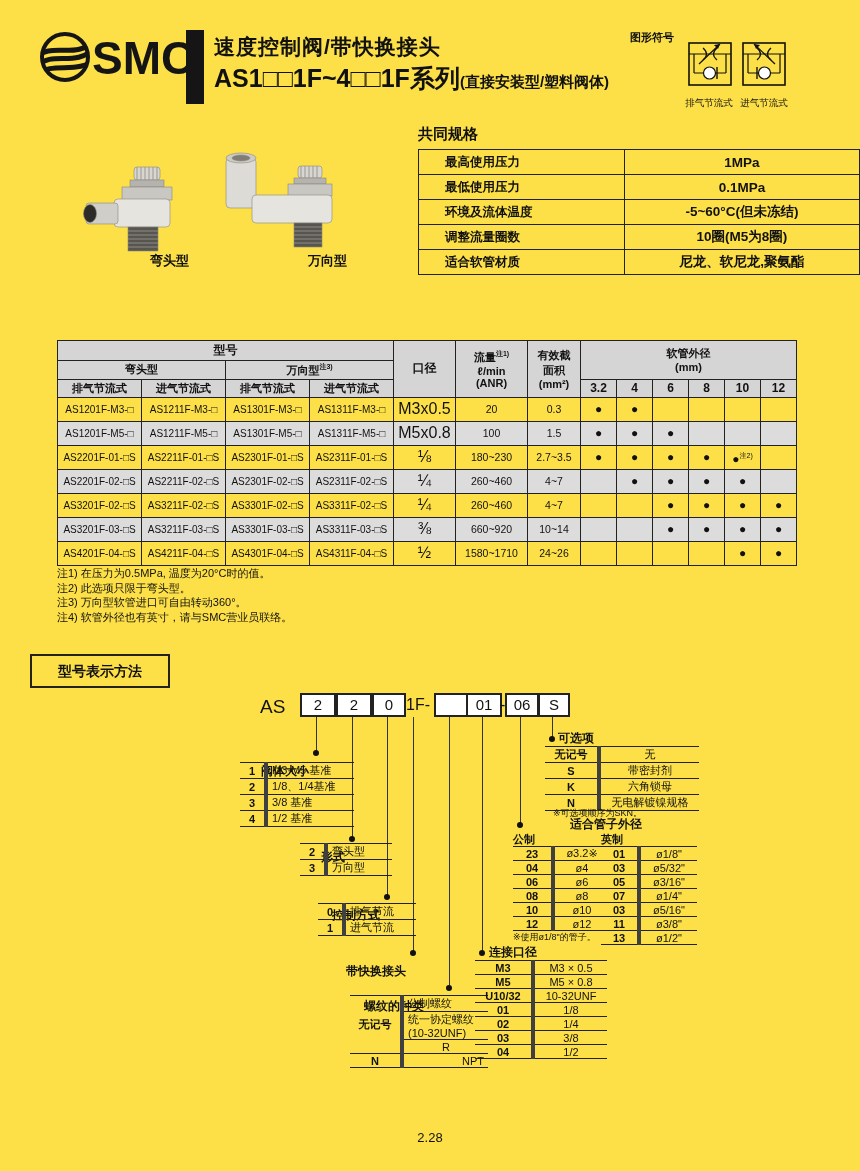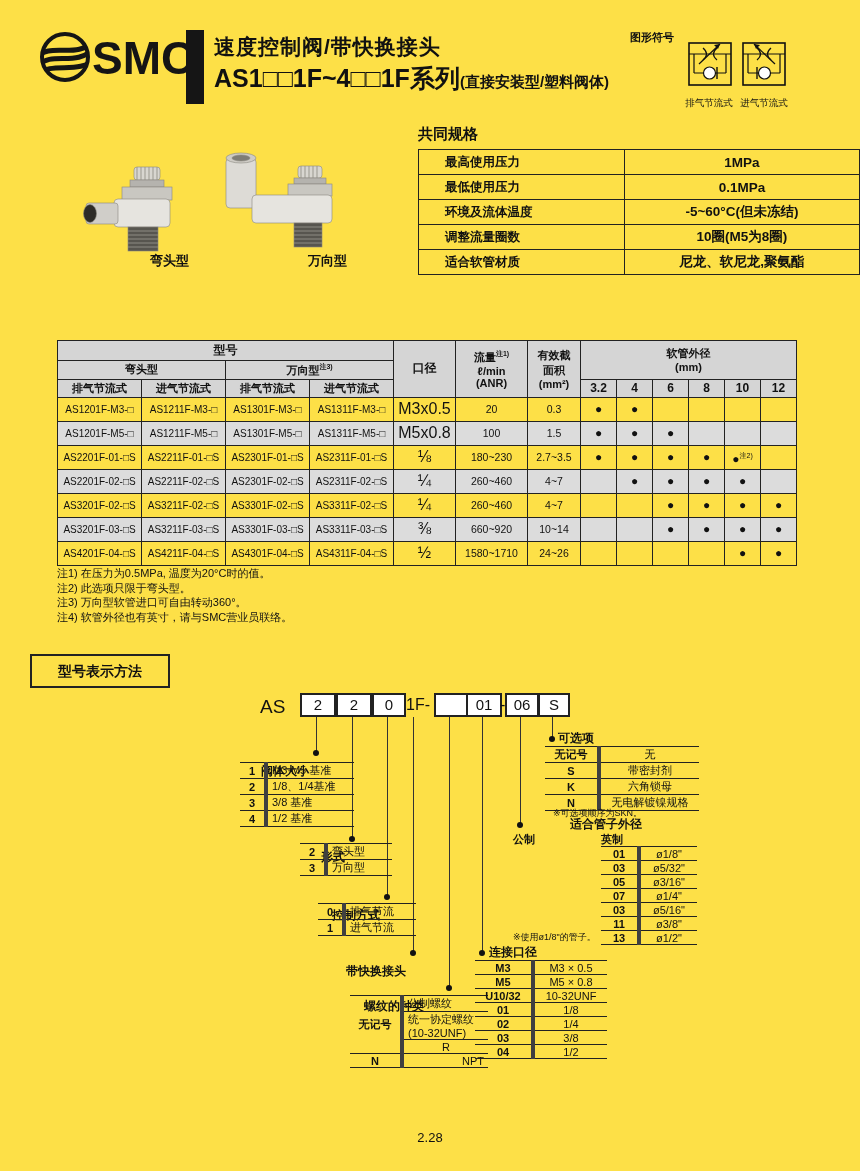--- a/index.html
+++ b/index.html
@@ -436,20 +436,48 @@
     <tr>
           <td class="code">N</td>
           <td class="desc">无电解镀镍规格</td>
         </tr>
   </tbody>
     </table>
   <div class="dnote" style="left:553px;top:807px;">※可选项顺序为SKN。</div>
 
   <div class="dlabel" style="left:526px;top:816px;margin-left:44px;">适合管子外径</div>
   <div class="subttl" style="left:513px;top:832px;">公制</div>
+  <table class="dtable cval" style="left:513px;top:846px;">
+    <tbody>
+        <tr>
+          <td class="code" style="width:30px">23</td>
+          <td class="desc" style="width:46px">ø3.2※</td>
+        </tr>
+    <tr>
+          <td class="code">04</td>
+          <td class="desc">ø4</td>
+        </tr>
+    <tr>
+          <td class="code">06</td>
+          <td class="desc">ø6</td>
+        </tr>
+    <tr>
+          <td class="code">08</td>
+          <td class="desc">ø8</td>
+        </tr>
+    <tr>
+          <td class="code">10</td>
+          <td class="desc">ø10</td>
+        </tr>
+    <tr>
+          <td class="code">12</td>
+          <td class="desc">ø12</td>
+        </tr>
+  </tbody>
+    </table>
   <div class="dnote" style="left:513px;top:931px;">※使用ø1/8"的管子。</div>
   <div class="subttl" style="left:601px;top:832px;">英制</div>
   <table class="dtable cval" style="left:601px;top:846px;">
     <tbody>
         <tr>
           <td class="code" style="width:28px">01</td>
           <td class="desc" style="width:48px">ø1/8"</td>
         </tr>
     <tr>
           <td class="code">03</td>

